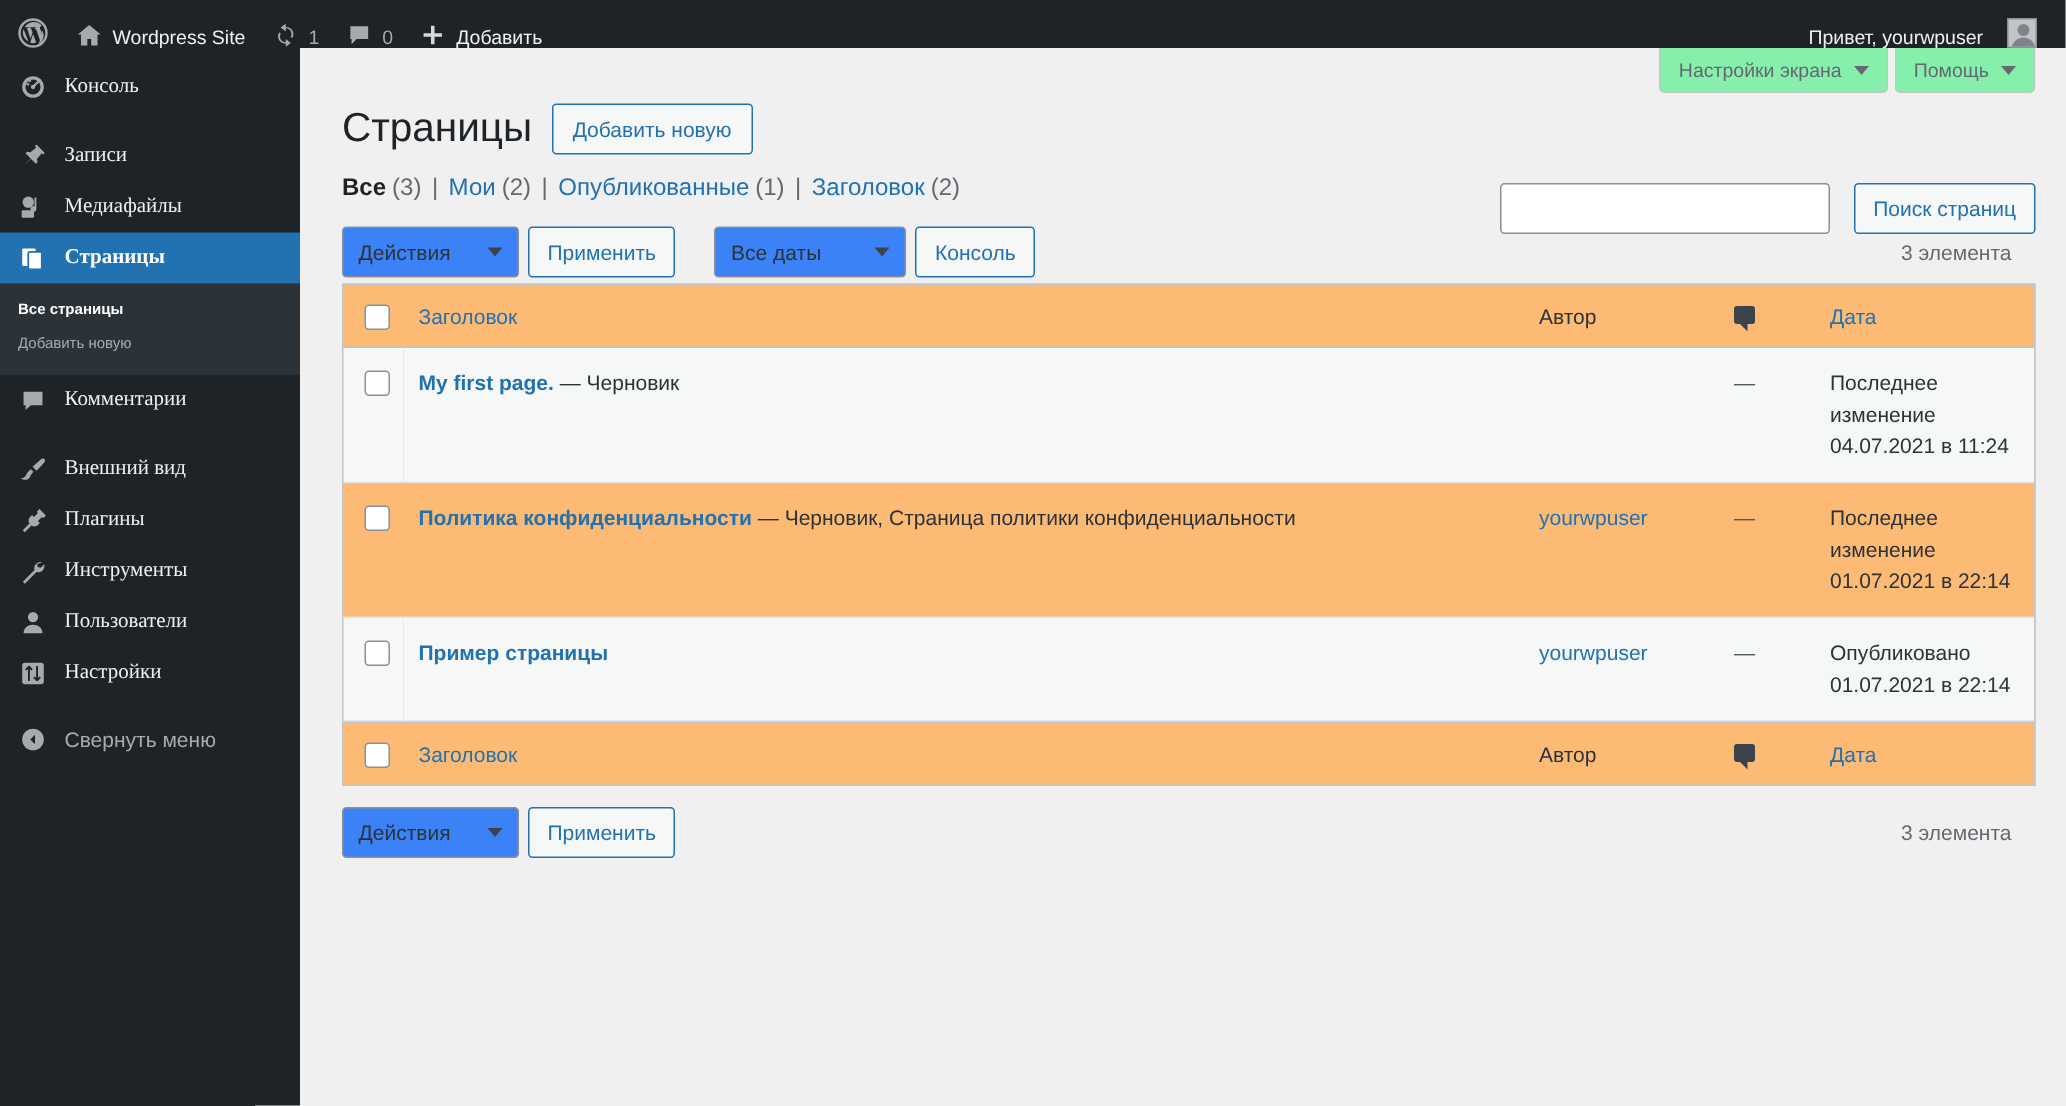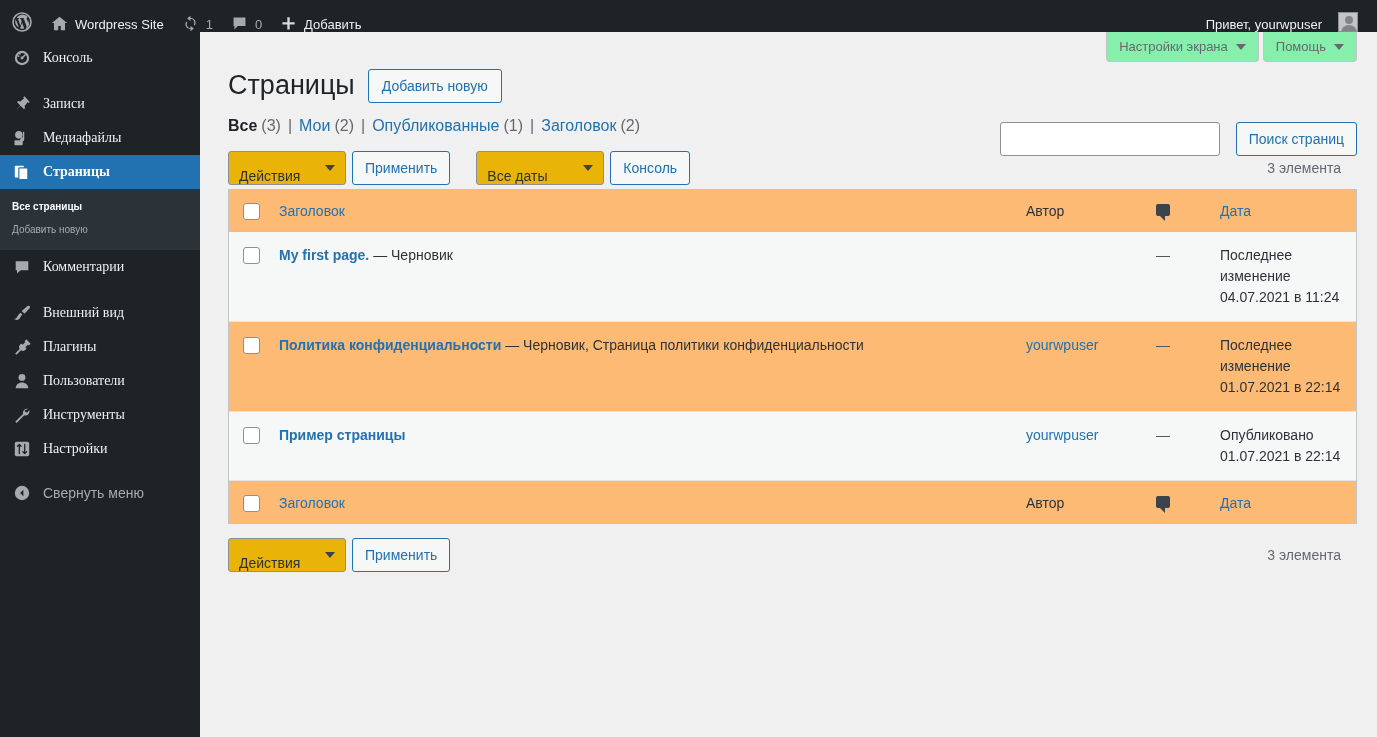--- a/index.html
+++ b/index.html
@@ -155,23 +155,23 @@
   }
 
   .tablenav {
     display: flex; align-items: center; gap: 6px;
     margin-top: 14px; height: 38px; position: relative;
   }
   .tablenav.bottom { margin-top: 12px; }
   .wp-select {
     height: 34px; min-width: 118px;
     border: 1px solid #8c8f94; border-radius: 3px;
-    background: #eab308; color: #2c3338; font-size: 14px;
+    background: #3b82f6; color: #2c3338; font-size: 14px;
     padding: 0 30px 0 10px; cursor: pointer;
-    display: flex; align-items: flex-end; position: relative;
+    display: flex; align-items: center; position: relative;
     font-family: "Liberation Sans", sans-serif;
   }
   .wp-select .chev {
     position: absolute; right: 10px; top: 50%; margin-top: -3px;
     width: 0; height: 0; border-style: solid;
     border-width: 6px 5px 0 5px;
     border-color: #3c434a transparent transparent transparent;
   }
   .wp-select.dates { min-width: 128px; }
   .gap-lg { width: 14px; }
@@ -355,34 +355,34 @@
       <svg width="18" height="18" viewBox="0 0 20 20">
           <path d="M14.8 1.5l-2 2 .9.9-3 3-1.4-1.4-1.5 1.5c-1.3 1.3-1.4 3.2-.4 4.7l-5 5 1.5 1.5 5-5c1.5 1 3.4.9 4.7-.4l1.5-1.5-1.4-1.4 3-3 .9.9 2-2z" fill="currentColor"></path>
         </svg>
     </span>
     <span>Плагины</span>
   </div>
 
   <div class="menu-item">
     <span class="mi-icon">
       <svg width="18" height="18" viewBox="0 0 20 20">
+          <path d="M16.8 3.2a4.6 4.6 0 0 0-5.7 5.7L2.5 17.5 4 19l8.6-8.6a4.6 4.6 0 0 0 5.7-5.7l-2.6 2.6-2.1-.6-.6-2.1z" fill="currentColor"></path>
+        </svg>
+    </span>
+    <span>Инструменты</span>
+  </div>
+
+  <div class="menu-item">
+    <span class="mi-icon">
+      <svg width="18" height="18" viewBox="0 0 20 20">
           <circle cx="10" cy="6" r="3.8" fill="currentColor"></circle>
           <path d="M3 18c0-3.9 3.1-6.4 7-6.4s7 2.5 7 6.4z" fill="currentColor"></path>
         </svg>
     </span>
     <span>Пользователи</span>
-  </div>
-
-  <div class="menu-item">
-    <span class="mi-icon">
-      <svg width="18" height="18" viewBox="0 0 20 20">
-          <path d="M16.8 3.2a4.6 4.6 0 0 0-5.7 5.7L2.5 17.5 4 19l8.6-8.6a4.6 4.6 0 0 0 5.7-5.7l-2.6 2.6-2.1-.6-.6-2.1z" fill="currentColor"></path>
-        </svg>
-    </span>
-    <span>Инструменты</span>
   </div>
 
   <div class="menu-item">
     <span class="mi-icon">
       <svg width="18" height="18" viewBox="0 0 20 20">
           <rect x="2" y="2" width="16" height="16" rx="2" fill="currentColor"></rect>
           <path d="M7 5v10M7 5l-2 2M7 5l2 2M13 15V5M13 15l-2-2M13 15l2-2" stroke="#1d2327" stroke-width="1.4" fill="none" stroke-linecap="round"></path>
         </svg>
     </span>
     <span>Настройки</span>

